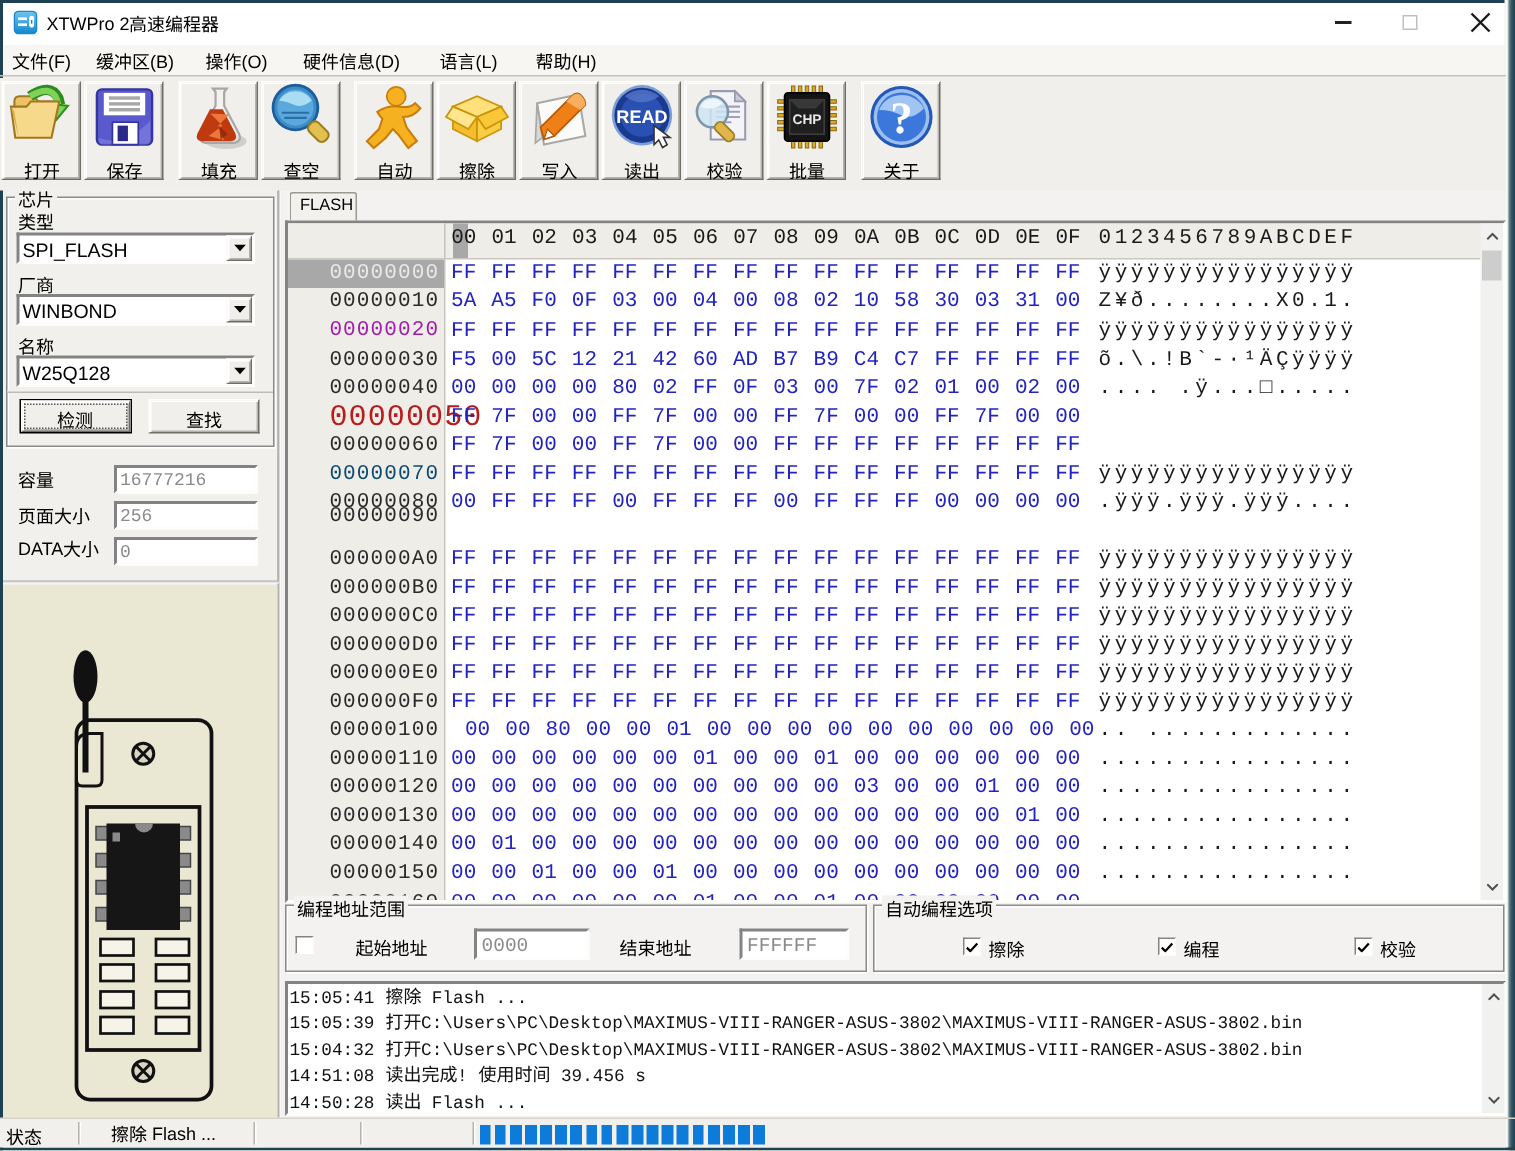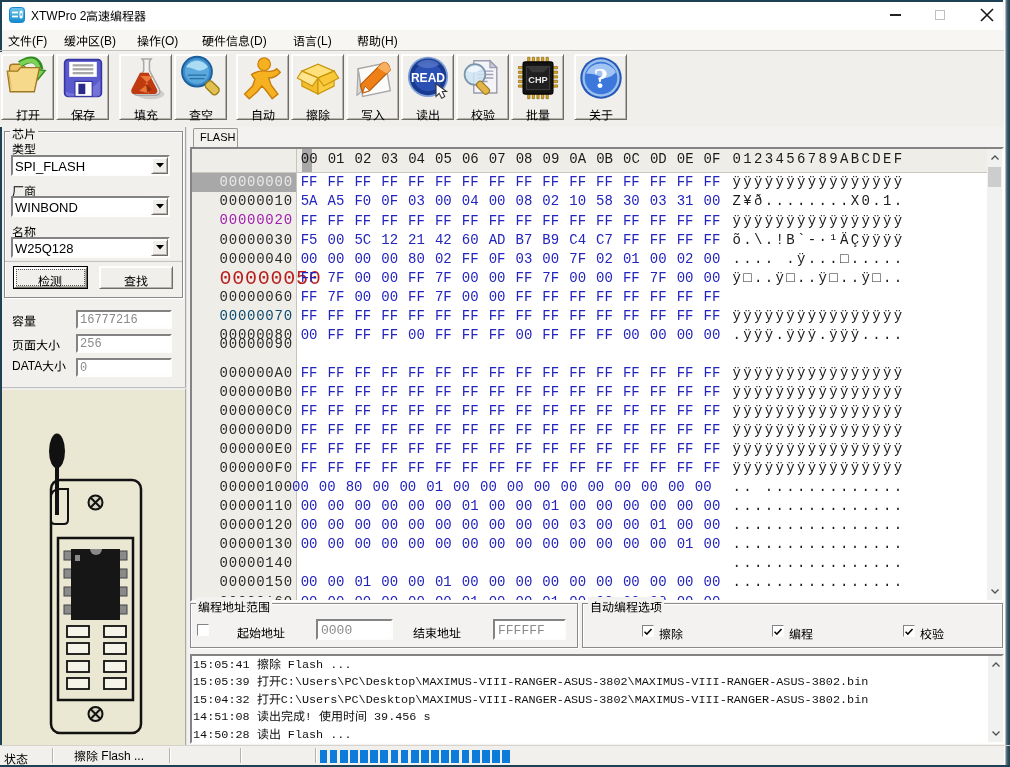--- a/index.html
+++ b/index.html
@@ -344,21 +344,20 @@
     <div class="abs mono" style="left:108.7px;top:39.5px;font-size:14px;line-height:19.05px;white-space:pre;word-spacing:1.65px;color:#2323bE">FF FF FF FF FF FF FF FF FF FF FF FF FF FF FF FF</div>
     <div class="abs mono" style="left:540.4px;top:39.5px;font-size:14px;line-height:19.05px;white-space:pre;letter-spacing:2.35px;color:#1a1a1a">ÿÿÿÿÿÿÿÿÿÿÿÿÿÿÿÿ</div>
     <div class="abs mono" style="left:27.6px;top:58.550000000000004px;font-size:14px;line-height:19.05px;white-space:pre;letter-spacing:0.75px;color:#2b2b2b">00000030</div>
     <div class="abs mono" style="left:108.7px;top:58.550000000000004px;font-size:14px;line-height:19.05px;white-space:pre;word-spacing:1.65px;color:#2323bE">F5 00 5C 12 21 42 60 AD B7 B9 C4 C7 FF FF FF FF</div>
     <div class="abs mono" style="left:540.4px;top:58.550000000000004px;font-size:14px;line-height:19.05px;white-space:pre;letter-spacing:2.35px;color:#1a1a1a">õ.\.!B`-·¹ÄÇÿÿÿÿ</div>
     <div class="abs mono" style="left:27.6px;top:77.60000000000001px;font-size:14px;line-height:19.05px;white-space:pre;letter-spacing:0.75px;color:#2b2b2b">00000040</div>
     <div class="abs mono" style="left:108.7px;top:77.60000000000001px;font-size:14px;line-height:19.05px;white-space:pre;word-spacing:1.65px;color:#2323bE">00 00 00 00 80 02 FF 0F 03 00 7F 02 01 00 02 00</div>
     <div class="abs mono" style="left:540.4px;top:77.60000000000001px;font-size:14px;line-height:19.05px;white-space:pre;letter-spacing:2.35px;color:#1a1a1a">....&nbsp;.ÿ...□.....</div>
     <div class="abs mono" style="left:27.6px;top:96.65px;font-size:20px;line-height:19.05px;white-space:pre;letter-spacing:0.75px;color:#b91c1c">00000050</div>
     <div class="abs mono" style="left:108.7px;top:96.65px;font-size:14px;line-height:19.05px;white-space:pre;word-spacing:1.65px;color:#2323bE">FF 7F 00 00 FF 7F 00 00 FF 7F 00 00 FF 7F 00 00</div>
-    <div class="abs mono" style="left:540.4px;top:96.65px;font-size:14px;line-height:19.05px;white-space:pre;letter-spacing:2.35px;color:#1a1a1a">ÿ□..ÿ□..ÿ□..ÿ□..</div>
     <div class="abs mono" style="left:27.6px;top:115.70000000000002px;font-size:14px;line-height:19.05px;white-space:pre;letter-spacing:0.75px;color:#2b2b2b">00000060</div>
     <div class="abs mono" style="left:108.7px;top:115.70000000000002px;font-size:14px;line-height:19.05px;white-space:pre;word-spacing:1.65px;color:#2323bE">FF 7F 00 00 FF 7F 00 00 FF FF FF FF FF FF FF FF</div>
     <div class="abs mono" style="left:27.6px;top:134.75px;font-size:14px;line-height:19.05px;white-space:pre;letter-spacing:0.75px;color:#0c4a6e">00000070</div>
     <div class="abs mono" style="left:108.7px;top:134.75px;font-size:14px;line-height:19.05px;white-space:pre;word-spacing:1.65px;color:#2323bE">FF FF FF FF FF FF FF FF FF FF FF FF FF FF FF FF</div>
     <div class="abs mono" style="left:540.4px;top:134.75px;font-size:14px;line-height:19.05px;white-space:pre;letter-spacing:2.35px;color:#1a1a1a">ÿÿÿÿÿÿÿÿÿÿÿÿÿÿÿÿ</div>
     <div class="abs mono" style="left:27.6px;top:153.8px;font-size:14px;line-height:19.05px;white-space:pre;letter-spacing:0.75px;color:#2b2b2b">00000080</div>
     <div class="abs mono" style="left:108.7px;top:153.8px;font-size:14px;line-height:19.05px;white-space:pre;word-spacing:1.65px;color:#2323bE">00 FF FF FF 00 FF FF FF 00 FF FF FF 00 00 00 00</div>
     <div class="abs mono" style="left:540.4px;top:153.8px;font-size:14px;line-height:19.05px;white-space:pre;letter-spacing:2.35px;color:#1a1a1a">.ÿÿÿ.ÿÿÿ.ÿÿÿ....</div>
     <div class="abs mono" style="left:27.6px;top:163px;font-size:14px;line-height:19.05px;white-space:pre;letter-spacing:0.75px;color:#2b2b2b">00000090</div>
     <div class="abs mono" style="left:27.6px;top:191.9px;font-size:14px;line-height:19.05px;white-space:pre;letter-spacing:0.75px;color:#2b2b2b">000000A0</div>
@@ -373,32 +372,33 @@
     <div class="abs mono" style="left:27.6px;top:249.05px;font-size:14px;line-height:19.05px;white-space:pre;letter-spacing:0.75px;color:#2b2b2b">000000D0</div>
     <div class="abs mono" style="left:108.7px;top:249.05px;font-size:14px;line-height:19.05px;white-space:pre;word-spacing:1.65px;color:#2323bE">FF FF FF FF FF FF FF FF FF FF FF FF FF FF FF FF</div>
     <div class="abs mono" style="left:540.4px;top:249.05px;font-size:14px;line-height:19.05px;white-space:pre;letter-spacing:2.35px;color:#1a1a1a">ÿÿÿÿÿÿÿÿÿÿÿÿÿÿÿÿ</div>
     <div class="abs mono" style="left:27.6px;top:268.09999999999997px;font-size:14px;line-height:19.05px;white-space:pre;letter-spacing:0.75px;color:#2b2b2b">000000E0</div>
     <div class="abs mono" style="left:108.7px;top:268.09999999999997px;font-size:14px;line-height:19.05px;white-space:pre;word-spacing:1.65px;color:#2323bE">FF FF FF FF FF FF FF FF FF FF FF FF FF FF FF FF</div>
     <div class="abs mono" style="left:540.4px;top:268.09999999999997px;font-size:14px;line-height:19.05px;white-space:pre;letter-spacing:2.35px;color:#1a1a1a">ÿÿÿÿÿÿÿÿÿÿÿÿÿÿÿÿ</div>
     <div class="abs mono" style="left:27.6px;top:287.15px;font-size:14px;line-height:19.05px;white-space:pre;letter-spacing:0.75px;color:#2b2b2b">000000F0</div>
     <div class="abs mono" style="left:108.7px;top:287.15px;font-size:14px;line-height:19.05px;white-space:pre;word-spacing:1.65px;color:#2323bE">FF FF FF FF FF FF FF FF FF FF FF FF FF FF FF FF</div>
     <div class="abs mono" style="left:540.4px;top:287.15px;font-size:14px;line-height:19.05px;white-space:pre;letter-spacing:2.35px;color:#1a1a1a">ÿÿÿÿÿÿÿÿÿÿÿÿÿÿÿÿ</div>
     <div class="abs mono" style="left:27.6px;top:306.2px;font-size:14px;line-height:19.05px;white-space:pre;letter-spacing:0.75px;color:#2b2b2b">00000100</div>
-    <div class="abs mono" style="left:100px;top:306.2px;font-size:14px;line-height:19.05px;white-space:pre;word-spacing:1.65px;color:#2323bE">00 00 80 00 00 01 00 00 00 00 00 00 00 00 00 00</div>
+    <div class="abs mono" style="left:118px;top:306.2px;font-size:14px;line-height:19.05px;white-space:pre;word-spacing:1.65px;color:#2323bE">00 00 80 00 00 01 00 00 00 00 00 00 00 00 00 00</div>
     <div class="abs mono" style="left:540.4px;top:306.2px;font-size:14px;line-height:19.05px;white-space:pre;letter-spacing:2.35px;color:#1a1a1a">..&nbsp;.............</div>
     <div class="abs mono" style="left:27.6px;top:325.25px;font-size:14px;line-height:19.05px;white-space:pre;letter-spacing:0.75px;color:#2b2b2b">00000110</div>
     <div class="abs mono" style="left:108.7px;top:325.25px;font-size:14px;line-height:19.05px;white-space:pre;word-spacing:1.65px;color:#2323bE">00 00 00 00 00 00 01 00 00 01 00 00 00 00 00 00</div>
     <div class="abs mono" style="left:540.4px;top:325.25px;font-size:14px;line-height:19.05px;white-space:pre;letter-spacing:2.35px;color:#1a1a1a">................</div>
     <div class="abs mono" style="left:27.6px;top:344.3px;font-size:14px;line-height:19.05px;white-space:pre;letter-spacing:0.75px;color:#2b2b2b">00000120</div>
     <div class="abs mono" style="left:108.7px;top:344.3px;font-size:14px;line-height:19.05px;white-space:pre;word-spacing:1.65px;color:#2323bE">00 00 00 00 00 00 00 00 00 00 03 00 00 01 00 00</div>
     <div class="abs mono" style="left:540.4px;top:344.3px;font-size:14px;line-height:19.05px;white-space:pre;letter-spacing:2.35px;color:#1a1a1a">................</div>
     <div class="abs mono" style="left:27.6px;top:363.34999999999997px;font-size:14px;line-height:19.05px;white-space:pre;letter-spacing:0.75px;color:#2b2b2b">00000130</div>
     <div class="abs mono" style="left:108.7px;top:363.34999999999997px;font-size:14px;line-height:19.05px;white-space:pre;word-spacing:1.65px;color:#2323bE">00 00 00 00 00 00 00 00 00 00 00 00 00 00 01 00</div>
     <div class="abs mono" style="left:540.4px;top:363.34999999999997px;font-size:14px;line-height:19.05px;white-space:pre;letter-spacing:2.35px;color:#1a1a1a">................</div>
     <div class="abs mono" style="left:27.6px;top:382.4px;font-size:14px;line-height:19.05px;white-space:pre;letter-spacing:0.75px;color:#2b2b2b">00000140</div>
+    <div class="abs mono" style="left:108.7px;top:382.4px;font-size:14px;line-height:19.05px;white-space:pre;word-spacing:1.65px;color:#2323bE">00 01 00 00 00 00 00 00 00 00 00 00 00 00 00 00</div>
     <div class="abs mono" style="left:540.4px;top:382.4px;font-size:14px;line-height:19.05px;white-space:pre;letter-spacing:2.35px;color:#1a1a1a">................</div>
     <div class="abs mono" style="left:27.6px;top:401.45px;font-size:14px;line-height:19.05px;white-space:pre;letter-spacing:0.75px;color:#2b2b2b">00000150</div>
     <div class="abs mono" style="left:108.7px;top:401.45px;font-size:14px;line-height:19.05px;white-space:pre;word-spacing:1.65px;color:#2323bE">00 00 01 00 00 01 00 00 00 00 00 00 00 00 00 00</div>
     <div class="abs mono" style="left:540.4px;top:401.45px;font-size:14px;line-height:19.05px;white-space:pre;letter-spacing:2.35px;color:#1a1a1a">................</div>
     <div class="abs mono" style="left:27.6px;top:420.5px;font-size:14px;line-height:19.05px;white-space:pre;letter-spacing:0.75px;color:#2b2b2b">00000160</div>
     <div class="abs mono" style="left:108.7px;top:420.5px;font-size:14px;line-height:19.05px;white-space:pre;word-spacing:1.65px;color:#2323bE">00 00 00 00 00 00 01 00 00 01 00 00 00 00 00 00</div>
     <div class="abs mono" style="left:540.4px;top:420.5px;font-size:14px;line-height:19.05px;white-space:pre;letter-spacing:2.35px;color:#1a1a1a">................</div>
   </div>
 <div class="abs" style="left:987px;top:149px;width:15px;height:451px;background:#f1f1ef"></div>
 <svg class="abs" style="left:990.5px;top:155px" width="8" height="5" viewBox="0 0 8 5">

